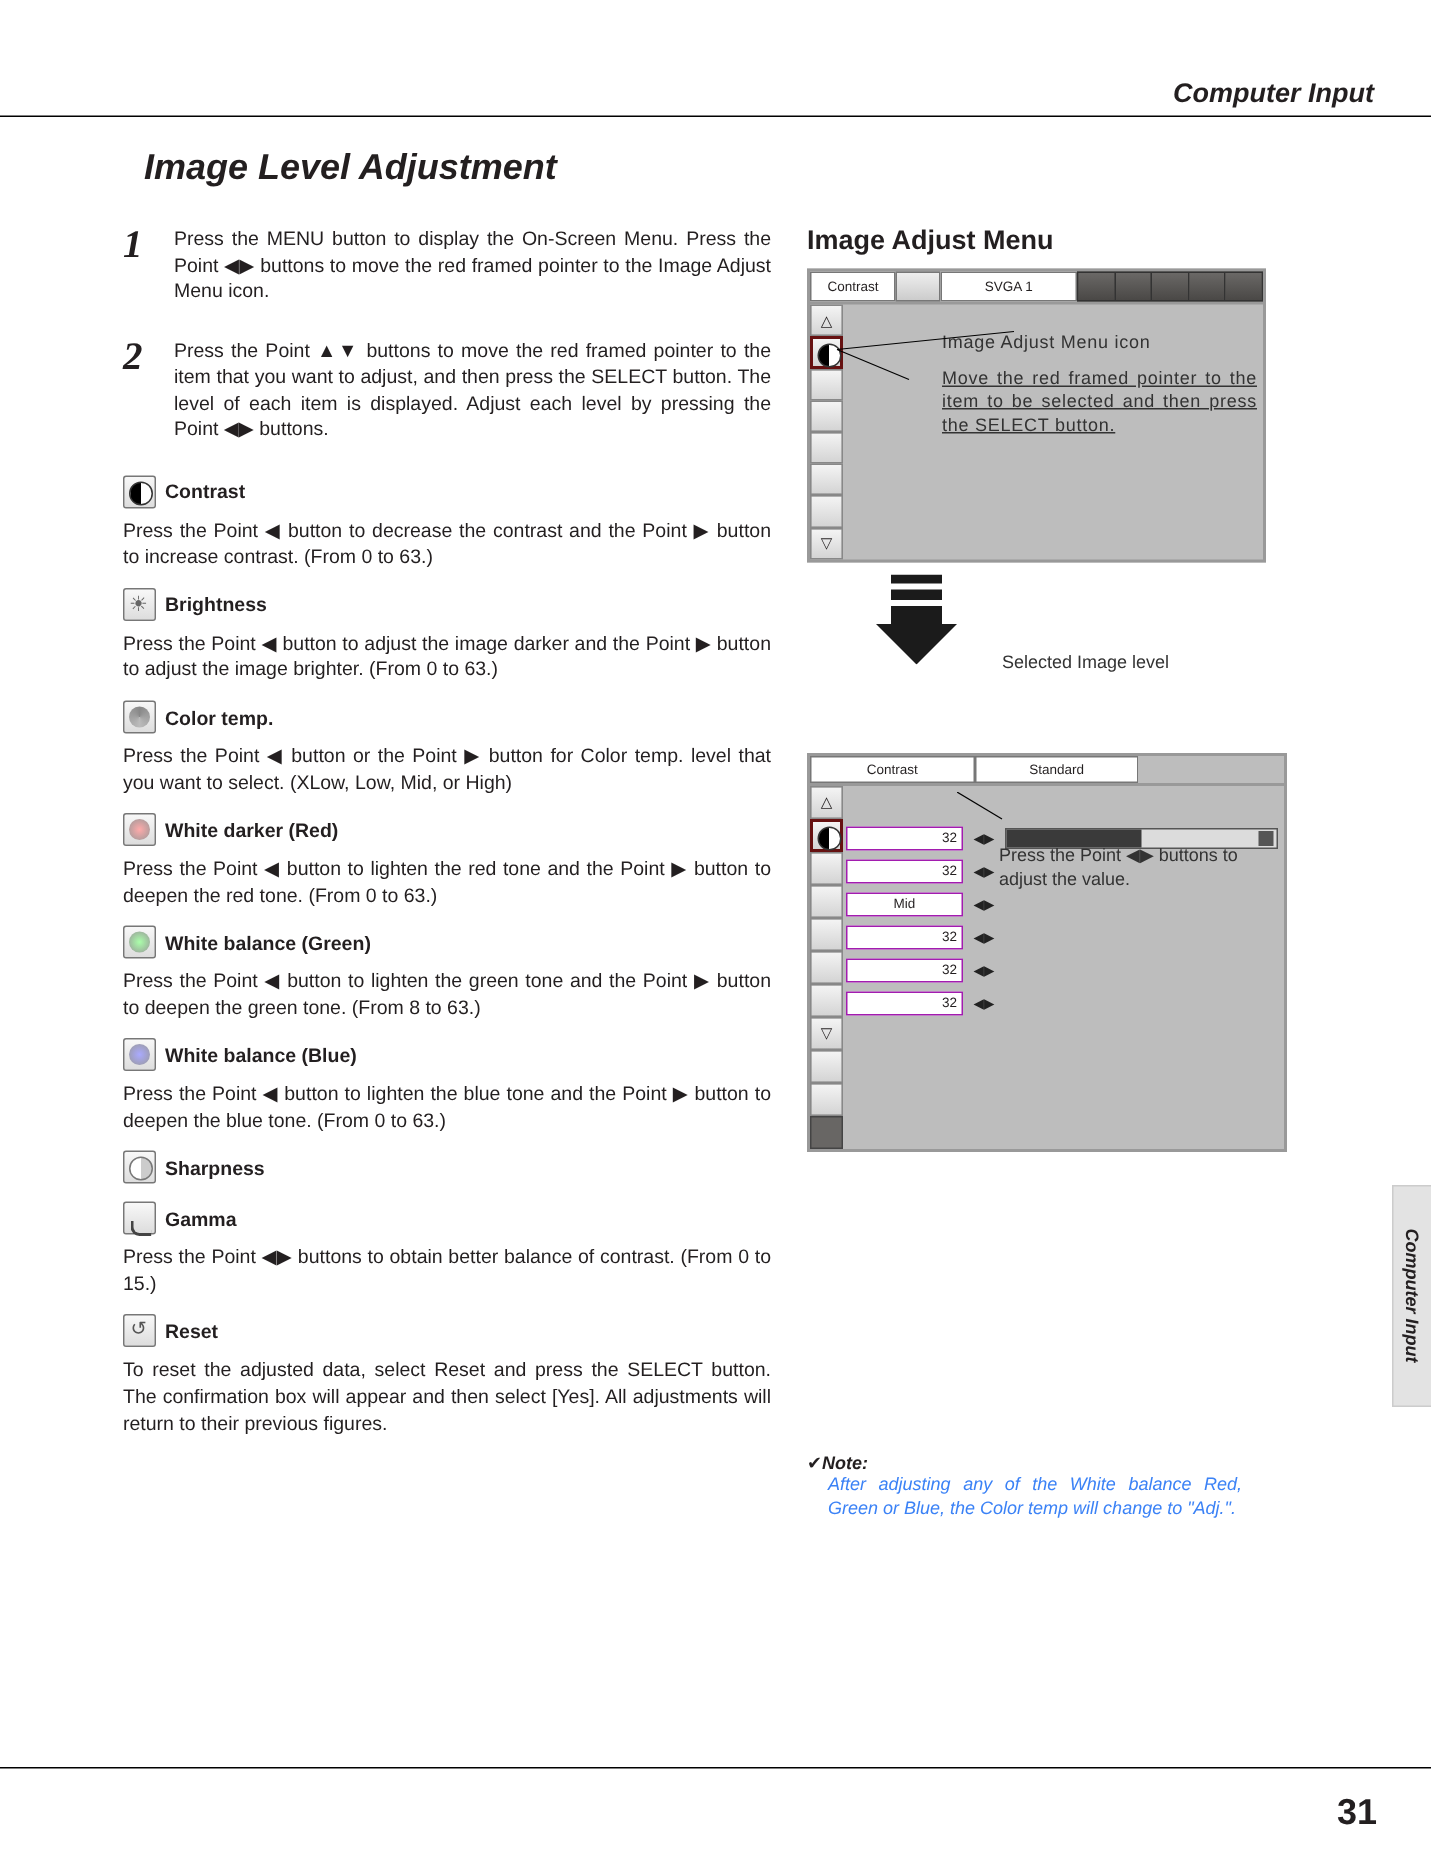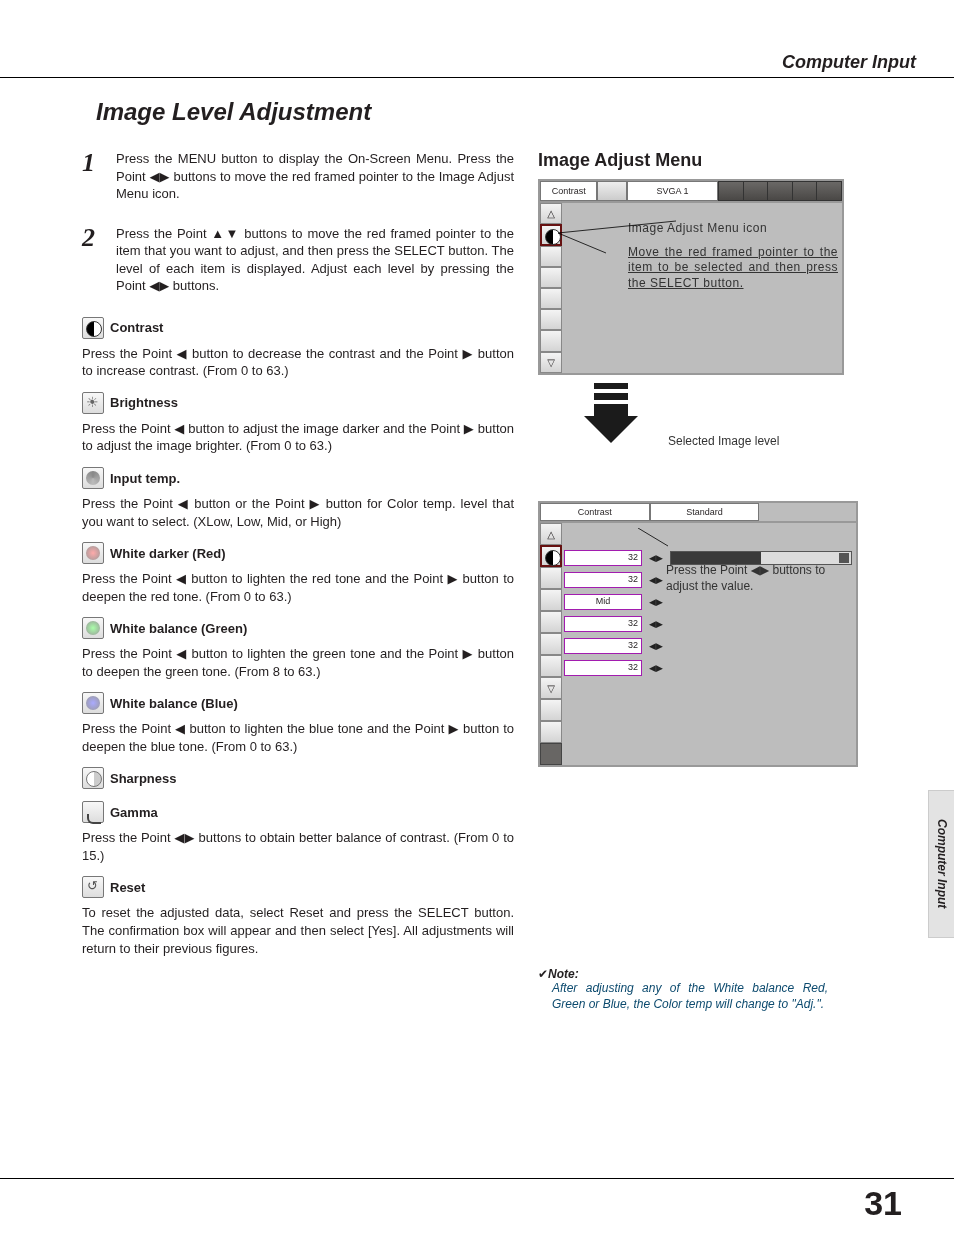--- a/index.html
+++ b/index.html
@@ -183,43 +183,43 @@
   }
   .slider .thumb { position:absolute; right:2px; top:1px; width:10px; height:10px; background:#555; }
   .slider .fill { position:absolute; left:0; top:0; bottom:0; width:50%; background:#3a3a3a; }
   .adjust-callout {
     position:absolute; left: 128px; top: 412px; font-size:12px; line-height:1.35; width:180px;
   }
   .note-block { margin-top: 22px; font-size: 12px; }
   .note-head { font-weight: bold; font-style: italic; }
   .check { font-family: "Zapf Dingbats", sans-serif; }
   .note-body {
-    font-style: italic; color: #0c4a6e; padding-left: 14px; text-align: justify; line-height: 1.3;
+    font-style: italic; color: #3b82f6; padding-left: 14px; text-align: justify; line-height: 1.3;
     width: 290px;
   }
   .side-tab {
     position: absolute;
     right: 0px; top: 790px;
     width: 26px; height: 148px;
     background: #e3e3e3;
     border: 1px solid #ccc;
     border-right: none;
     display:flex; align-items:center; justify-content:center;
   }
   .side-tab span {
     font-weight: bold; font-style: italic; font-size: 12px;
     writing-mode: vertical-rl;
   }
   .footer-line {
     position:absolute; left:0; right:0; bottom: 56px;
     border-top: 1.2px solid #000;
   }
   .page-num {
-    position:absolute; right: 52px; bottom: 12px;
-    font-size: 34px; font-weight: bold;
+    position:absolute; right: 36px; bottom: 12px;
+    font-size: 24px; font-weight: bold;
   }
   
   .ic-contrast::after{content:"";position:absolute;left:3px;top:3px;width:14px;height:14px;border:1px solid #333;border-radius:50%;background:linear-gradient(90deg,#000 50%,#fff 50%);}
   .ic-brightness::after{content:"☀";position:absolute;left:3px;top:1px;font-size:14px;color:#666;}
   .ic-color::after{content:"";position:absolute;left:3px;top:3px;width:14px;height:14px;border-radius:50%;background:conic-gradient(#888,#bbb,#888);}
   .ic-red::after{content:"";position:absolute;left:3px;top:3px;width:14px;height:14px;border-radius:50%;background:radial-gradient(#faa,#999);}
   .ic-green::after{content:"";position:absolute;left:3px;top:3px;width:14px;height:14px;border-radius:50%;background:radial-gradient(#afa,#999);}
   .ic-blue::after{content:"";position:absolute;left:3px;top:3px;width:14px;height:14px;border-radius:50%;background:radial-gradient(#aaf,#999);}
   .ic-sharp::after{content:"";position:absolute;left:3px;top:3px;width:14px;height:14px;border:1px solid #777;border-radius:50%;background:linear-gradient(90deg,#fff 50%,#ccc 50%);}
   .ic-gamma::after{content:"";position:absolute;left:4px;top:12px;width:12px;height:8px;border-bottom:2px solid #444;border-left:2px solid #444;border-radius:0 0 0 6px;}
@@ -257,21 +257,21 @@
         <div class="item-head">
           <div class="item-icon ic-brightness"></div>
           <div class="item-title">Brightness</div>
         </div>
         <div class="item-body">Press the Point ◀ button to adjust the image darker and the Point ▶ button to adjust the image brighter.  (From 0 to 63.)</div>
       </div>
 
       <div class="item">
         <div class="item-head">
           <div class="item-icon ic-color"></div>
-          <div class="item-title">Input temp.</div>
+          <div class="item-title">Color temp.</div>
         </div>
         <div class="item-body">Press the Point ◀ button or the Point ▶ button for Color temp. level that you want to select. (XLow, Low, Mid, or High)</div>
       </div>
 
       <div class="item">
         <div class="item-head">
           <div class="item-icon ic-red"></div>
           <div class="item-title">White darker (Red)</div>
         </div>
         <div class="item-body">Press the Point ◀ button to lighten the red tone and the Point ▶ button to deepen the red tone.  (From 0 to 63.)</div>

